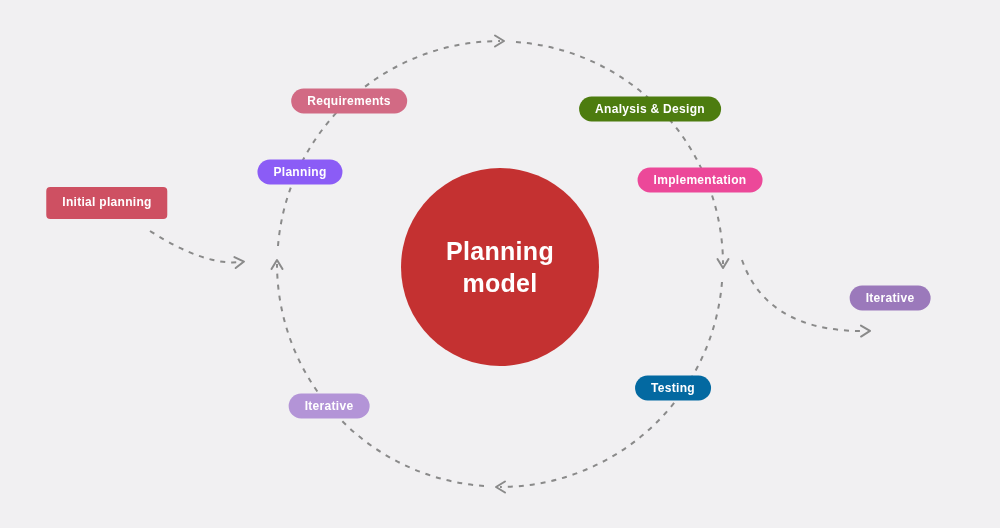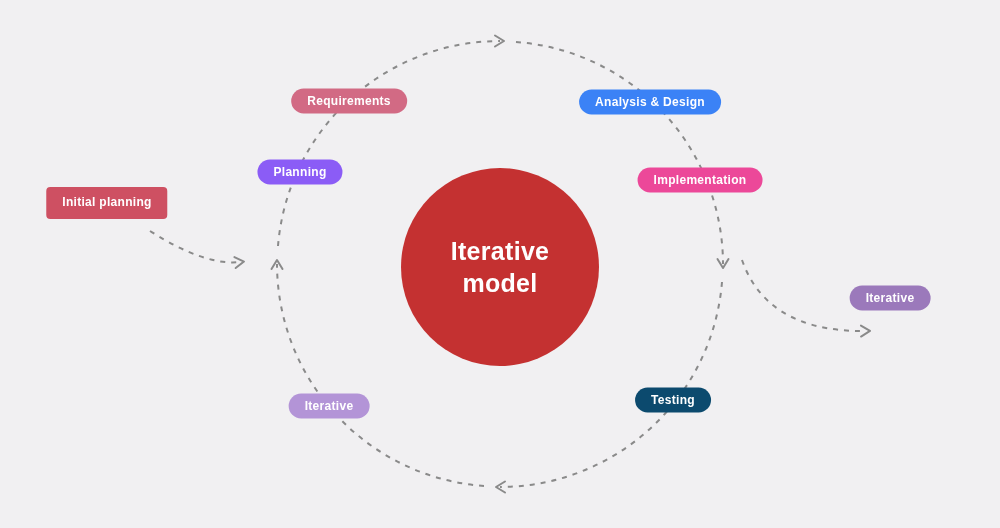--- a/index.html
+++ b/index.html
@@ -83,27 +83,27 @@
     <path class="dash" d="M 516 42 A 223 223 0 0 1 723 264" marker-end="url(#chev)"></path>
     <path class="dash" d="M 722 282 A 223 223 0 0 1 500 487" marker-end="url(#chev)"></path>
     <path class="dash" d="M 484 486 A 223 223 0 0 1 277 264" marker-end="url(#chev)"></path>
 
     <path class="dash" d="M 150 231 Q 205 266 240 262" marker-end="url(#chev)"></path>
 
     <path class="dash" d="M 742 260 C 756 300 790 332 866 331" marker-end="url(#chev)"></path>
   </svg>
 
   <div class="center-circle">
-    <span>Iterative model</span>
+    <span>Planning model</span>
   </div>
 
   <div id="stages">
       <div class="pill multiline" style="left: 107px; top: 203px; background: rgb(206, 80, 98);">Initial planning</div>
       <div class="pill" style="left: 300px; top: 172px; background: #8b5cf6;">Planning</div>
       <div class="pill" style="left: 349px; top: 101px; background: rgb(210, 106, 132);">Requirements</div>
-      <div class="pill" style="left: 650px; top: 102px; background: #3b82f6;">Analysis &amp; Design</div>
+      <div class="pill" style="left: 650px; top: 109px; background: #4d7c0f;">Analysis &amp; Design</div>
       <div class="pill" style="left: 700px; top: 180px; background: #ec4899;">Implementation</div>
       <div class="pill" style="left: 890px; top: 298px; background: rgb(155, 121, 187);">Iterative</div>
-      <div class="pill" style="left: 673px; top: 400px; background: #0c4a6e;">Testing</div>
+      <div class="pill" style="left: 673px; top: 388px; background: #0369a1;">Testing</div>
       <div class="pill" style="left: 329px; top: 406px; background: rgb(179, 148, 215);">Iterative</div>
     </div>
 
 </div>
 
 </body></html>

